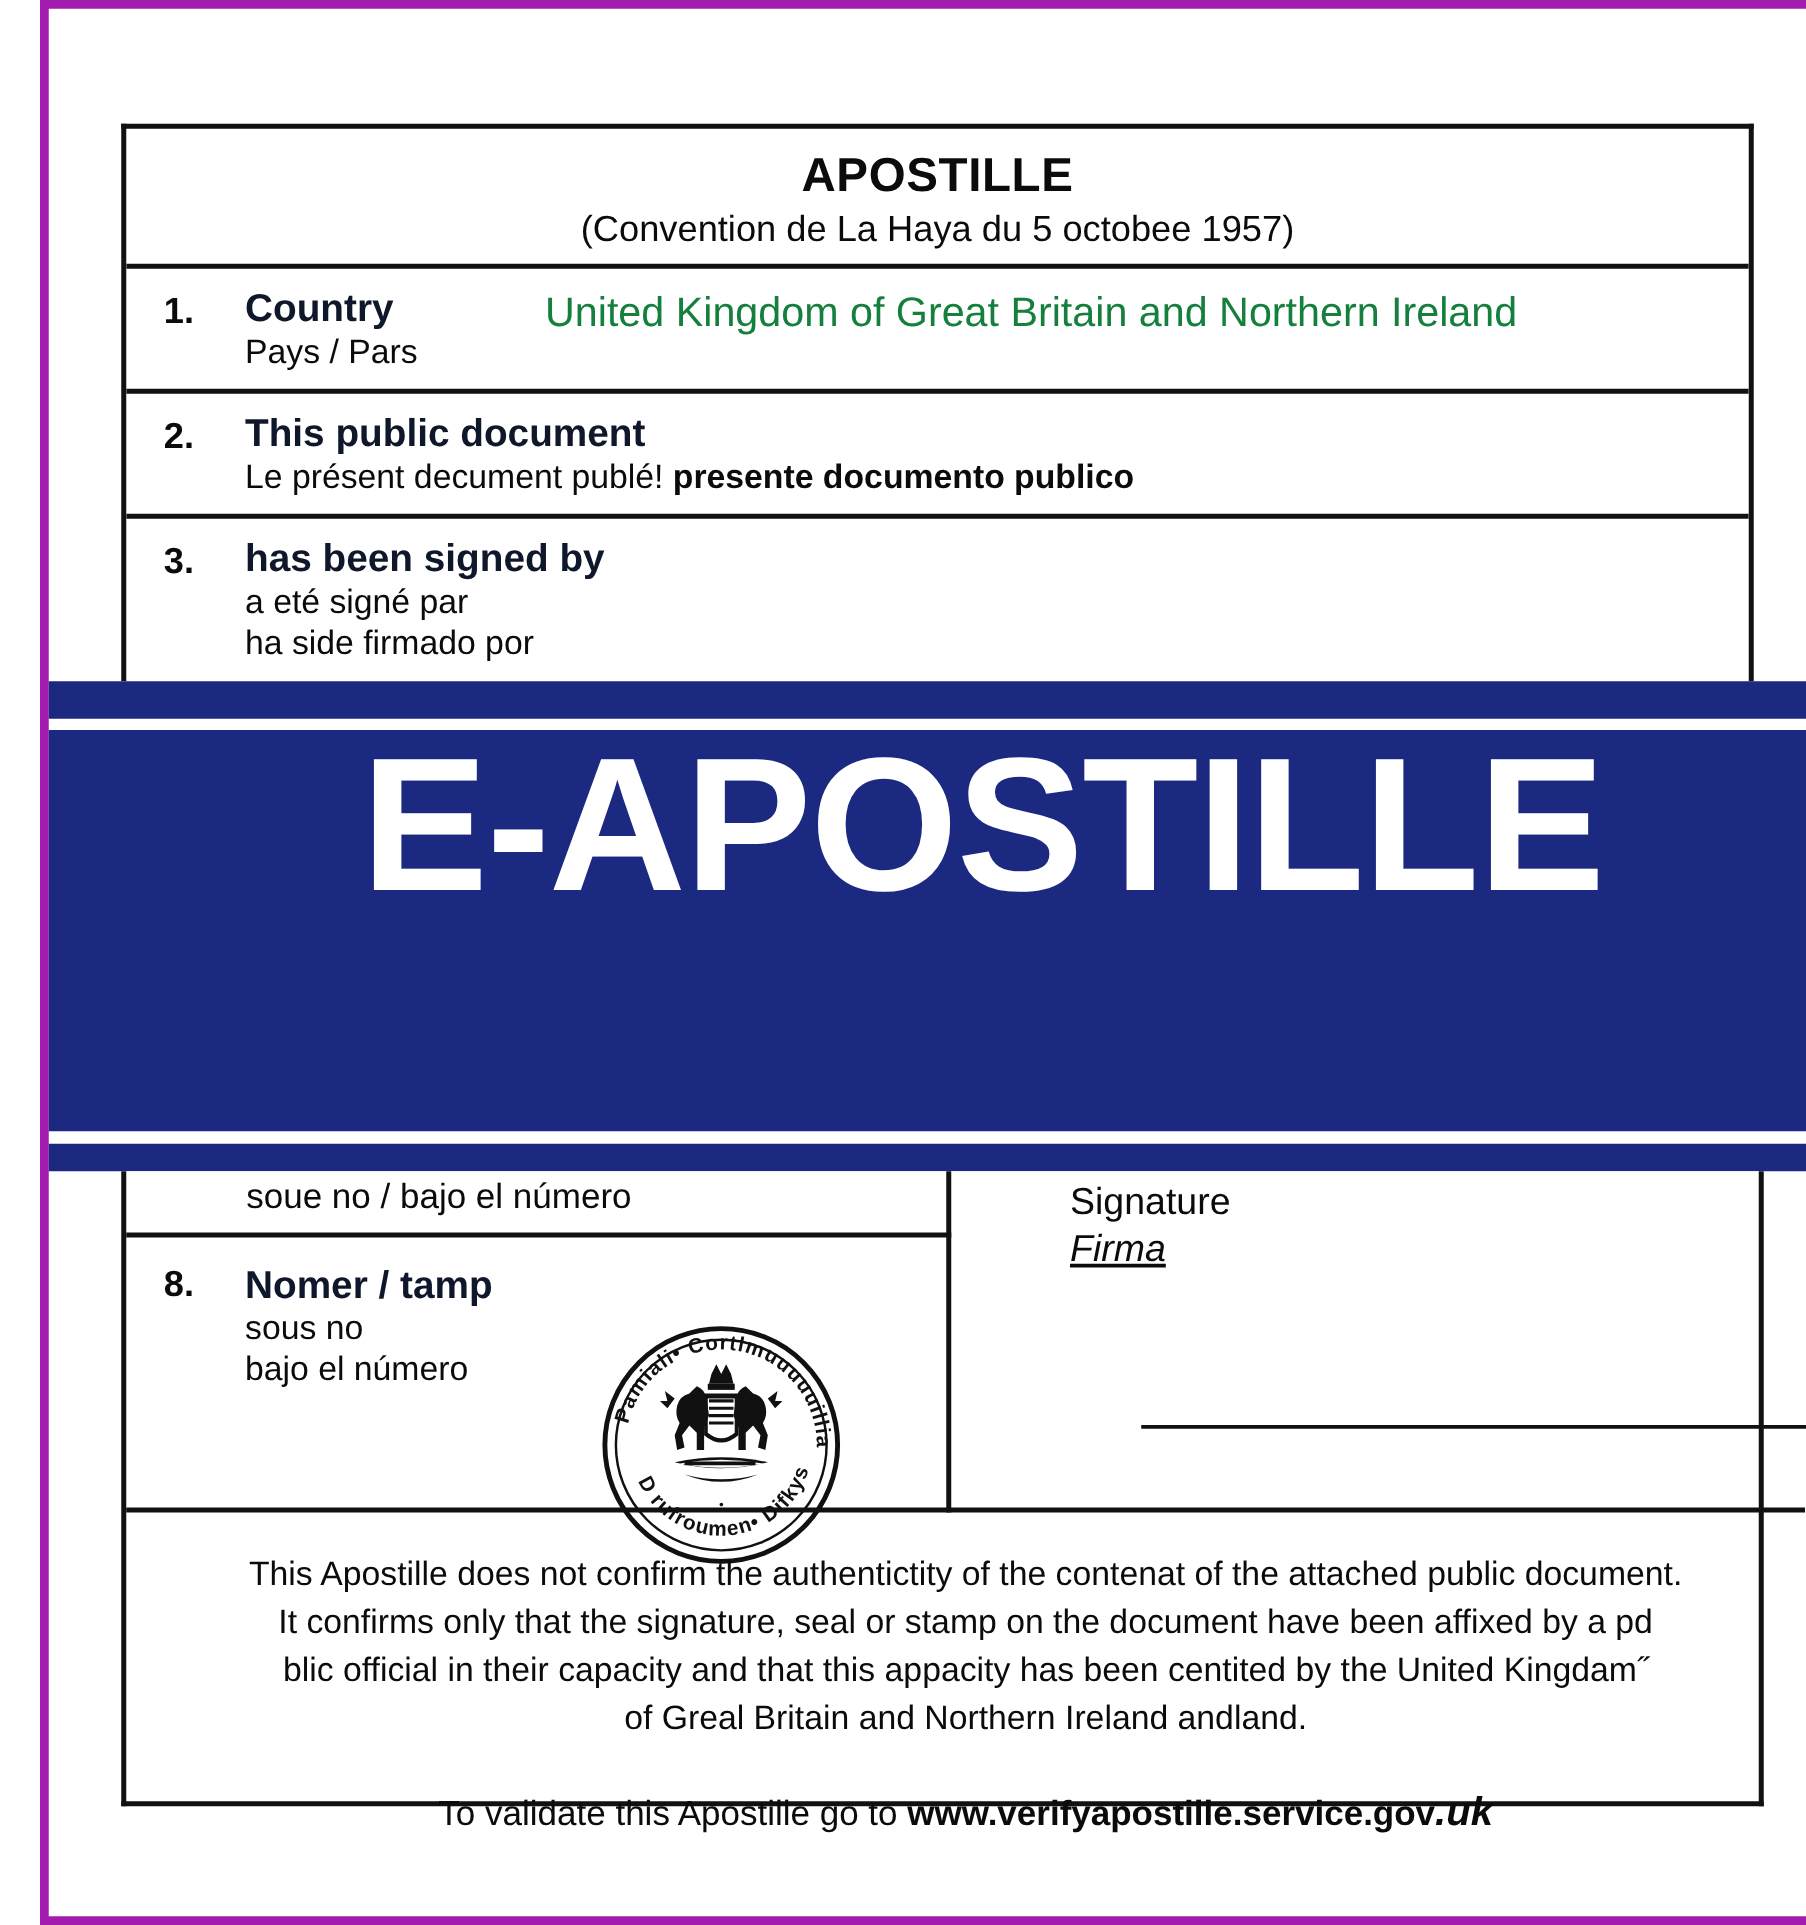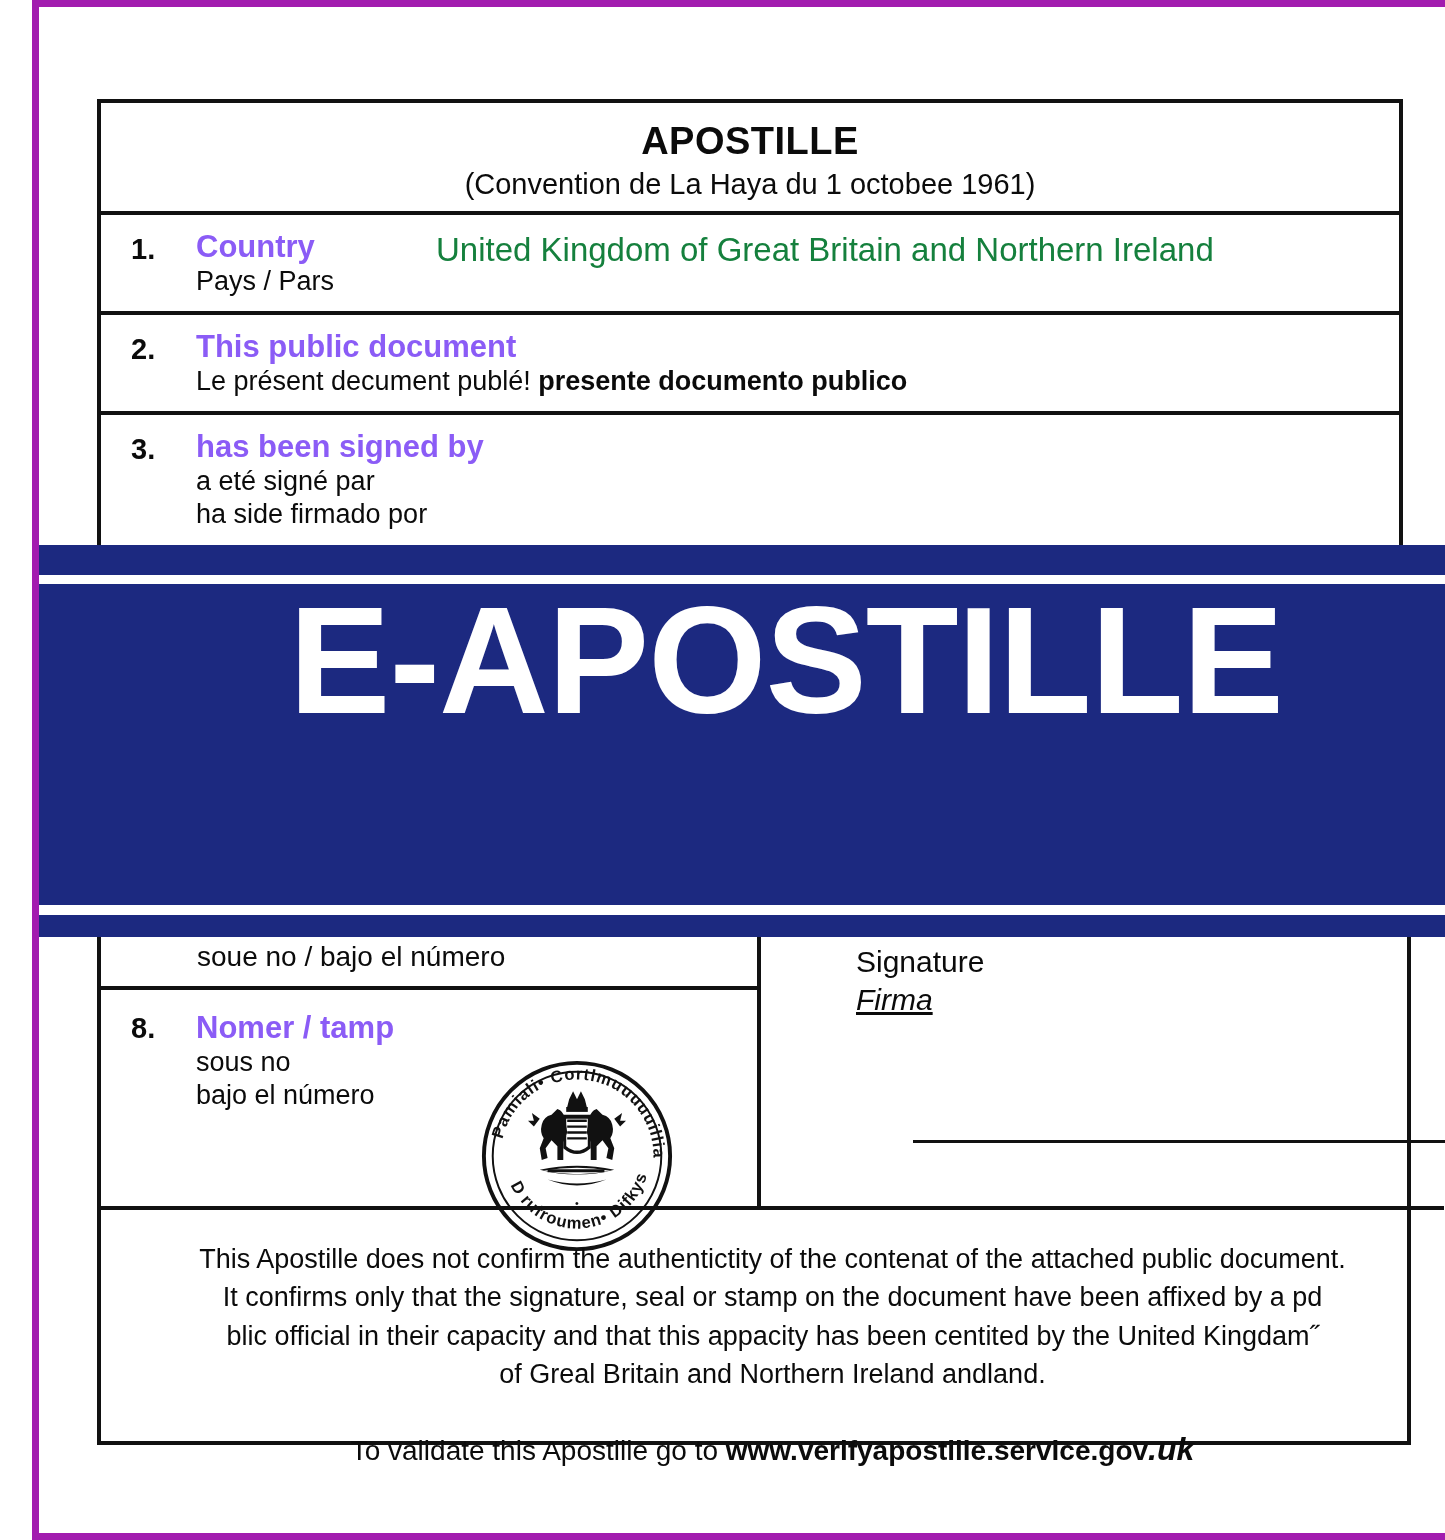--- a/index.html
+++ b/index.html
@@ -66,21 +66,21 @@
     left: 30px;
     top: 18px;
     font-size: 29px;
     font-weight: bold;
     color: #0b0b0b;
   }
   .fieldblock { margin-left: 95px; }
   .f-main {
     font-size: 31px;
     font-weight: bold;
-    color: #8b5cf6;
+    color: #0f172a;
     line-height: 1.15;
   }
   .f-sub {
     font-size: 27px;
     color: #0b0b0b;
     line-height: 1.25;
   }
   .f-sub b { font-weight: bold; text-align: center; }
 
   
@@ -254,21 +254,21 @@
 </style>
 </head>
 <body>
 
 <div class="page">
 
   <div class="top-table">
 
     <div class="row head-row">
       <div class="apostille-title">APOSTILLE</div>
-      <div class="apostille-sub">(Convention de La Haya du 1 octobee 1961)</div>
+      <div class="apostille-sub">(Convention de La Haya du 5 octobee 1957)</div>
     </div>
 
     <div class="row num-row row1">
       <span class="num">1.</span>
       <div class="fieldblock">
         <div class="f-main">Country</div>
         <div class="f-sub">Pays / Pars</div>
         <div class="country-value">United Kingdom of Great Britain and Northern Ireland</div>
       </div>
     </div>

